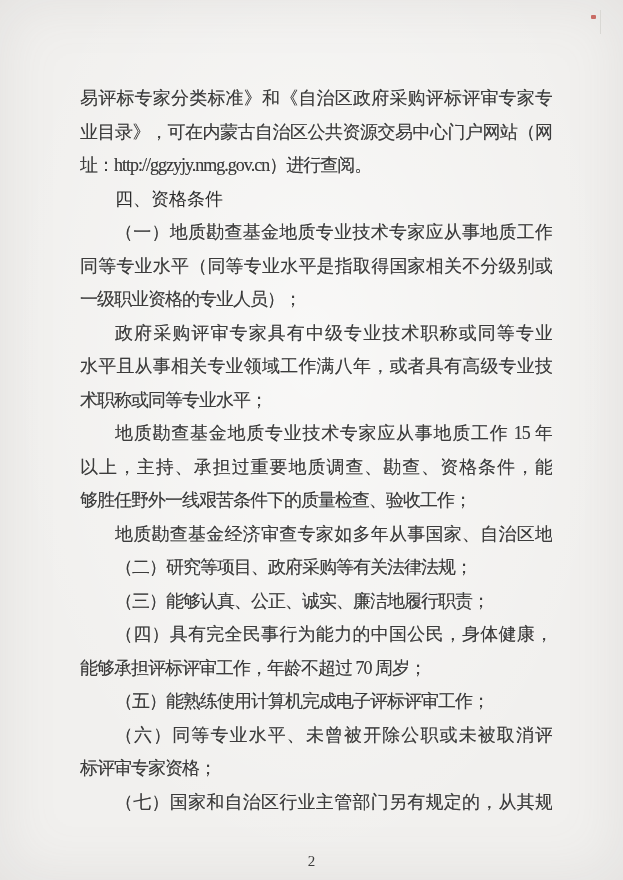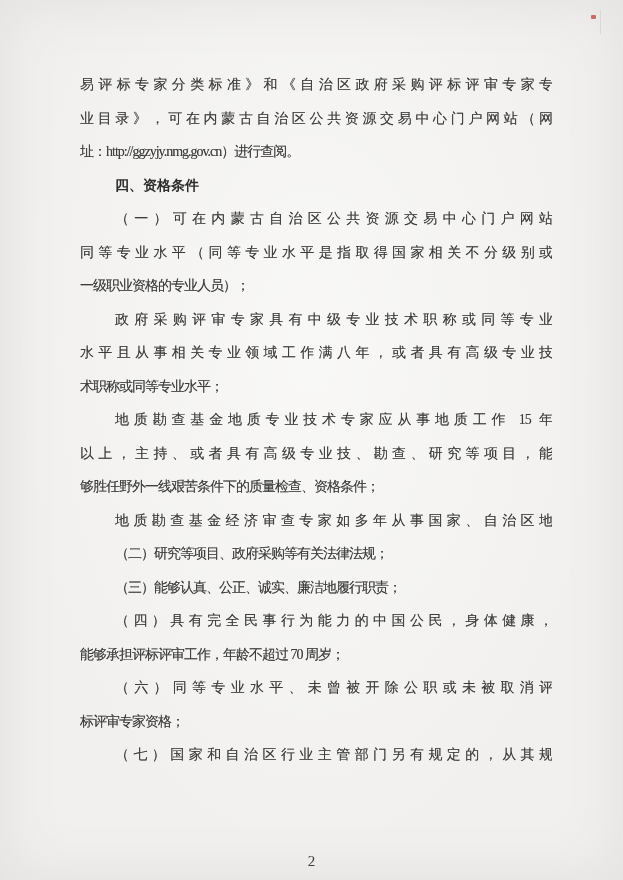--- a/index.html
+++ b/index.html
@@ -12,40 +12,40 @@
   .scan-page{
     position:relative;
     width:623px;height:880px;
     background:
       radial-gradient(ellipse at 50% 40%, rgba(255,255,255,.55), rgba(255,255,255,0) 70%),
       var(--paper,#f1f0ee);
     box-shadow:inset 0 0 60px rgba(120,118,112,.12);
   }
   .text-block{
     position:absolute;
-    left:80px; top:68px;
+    left:80px; top:82px;
     width:472px;
     color:var(--ink,#3c3c3c);
-    font-size:14px;
+    font-size:18px;
     letter-spacing:-1px;
     text-shadow:0 0 .6px rgba(70,70,70,.55);
   }
   .line{
     height:33.5px;
     line-height:33.5px;
     white-space:normal;
     text-align:justify;
     text-align-last:left;
     overflow:hidden;
   }
   .line.j{ text-align-last:justify; }
   .line.ind{ text-indent:35px; }
   .line.b{
     font-family:"Liberation Sans", sans-serif;
-    font-weight:700;
+    font-weight:400;
     color:var(--ink-strong,#2b2b2b);
     letter-spacing:0;
     text-shadow:none;
   }
   .page-number{
     position:absolute;
     left:0; top:853px;
     width:623px;
     text-align:center;
     font-size:15px;
@@ -72,32 +72,33 @@
 <body>
 
 <div class="scan-page">
   <div class="fold-line"></div>
   <div class="red-speck"></div>
   <div class="text-block">
       <div class="line j">易评标专家分类标准》和《自治区政府采购评标评审专家专</div>
       <div class="line j">业目录》，可在内蒙古自治区公共资源交易中心门户网站（网</div>
       <div class="line">址：http://ggzyjy.nmg.gov.cn）进行查阅。</div>
       <div class="line ind b">四、资格条件</div>
-      <div class="line j ind">（一）可在内蒙古自治区公共资源交易中心门户网站</div>
+      <div class="line j ind">（一）地质勘查基金地质专业技术专家应从事地质工作</div>
       <div class="line j">同等专业水平（同等专业水平是指取得国家相关不分级别或</div>
       <div class="line">一级职业资格的专业人员）；</div>
       <div class="line j ind">政府采购评审专家具有中级专业技术职称或同等专业</div>
       <div class="line j">水平且从事相关专业领域工作满八年，或者具有高级专业技</div>
       <div class="line">术职称或同等专业水平；</div>
       <div class="line j ind">地质勘查基金地质专业技术专家应从事地质工作 15 年</div>
-      <div class="line j">以上，主持、或者具有高级专业技、勘查、研究等项目，能</div>
-      <div class="line">够胜任野外一线艰苦条件下的质量检查、资格条件；</div>
+      <div class="line j">以上，主持、承担过重要地质调查、勘查、资格条件，能</div>
+      <div class="line">够胜任野外一线艰苦条件下的质量检查、验收工作；</div>
       <div class="line j ind">地质勘查基金经济审查专家如多年从事国家、自治区地</div>
       <div class="line ind">（二）研究等项目、政府采购等有关法律法规；</div>
       <div class="line ind">（三）能够认真、公正、诚实、廉洁地履行职责；</div>
       <div class="line j ind">（四）具有完全民事行为能力的中国公民，身体健康，</div>
       <div class="line">能够承担评标评审工作，年龄不超过 70 周岁；</div>
+      <div class="line ind">（五）能熟练使用计算机完成电子评标评审工作；</div>
       <div class="line j ind">（六）同等专业水平、未曾被开除公职或未被取消评</div>
       <div class="line">标评审专家资格；</div>
       <div class="line j ind">（七）国家和自治区行业主管部门另有规定的，从其规</div>
     </div>
   <div class="page-number">2</div>
 </div>
 
 </body></html>

